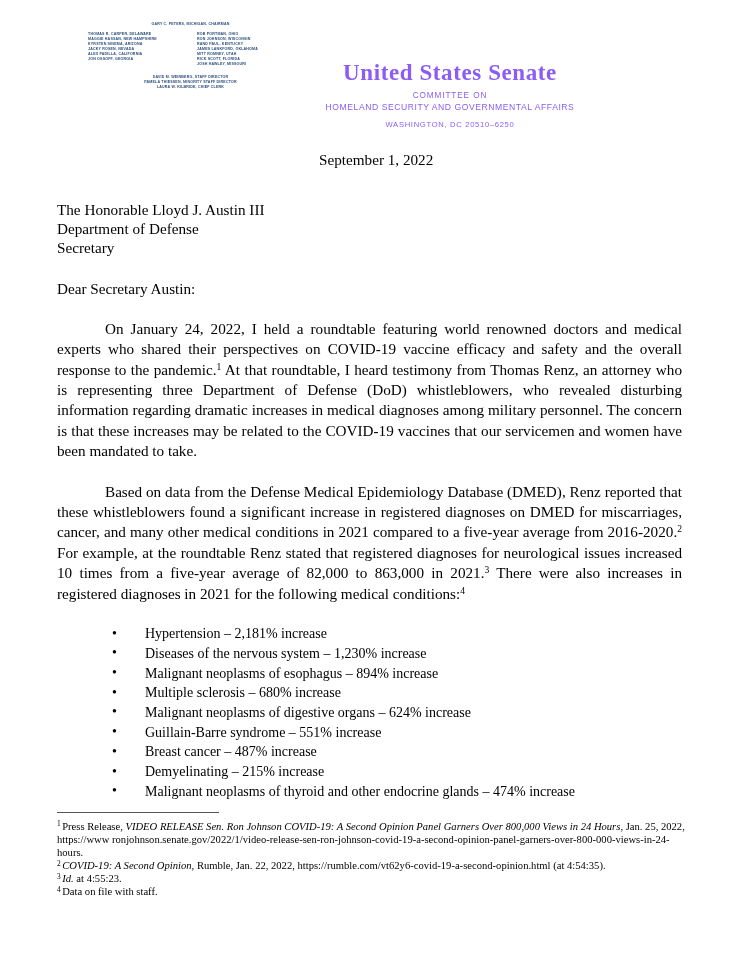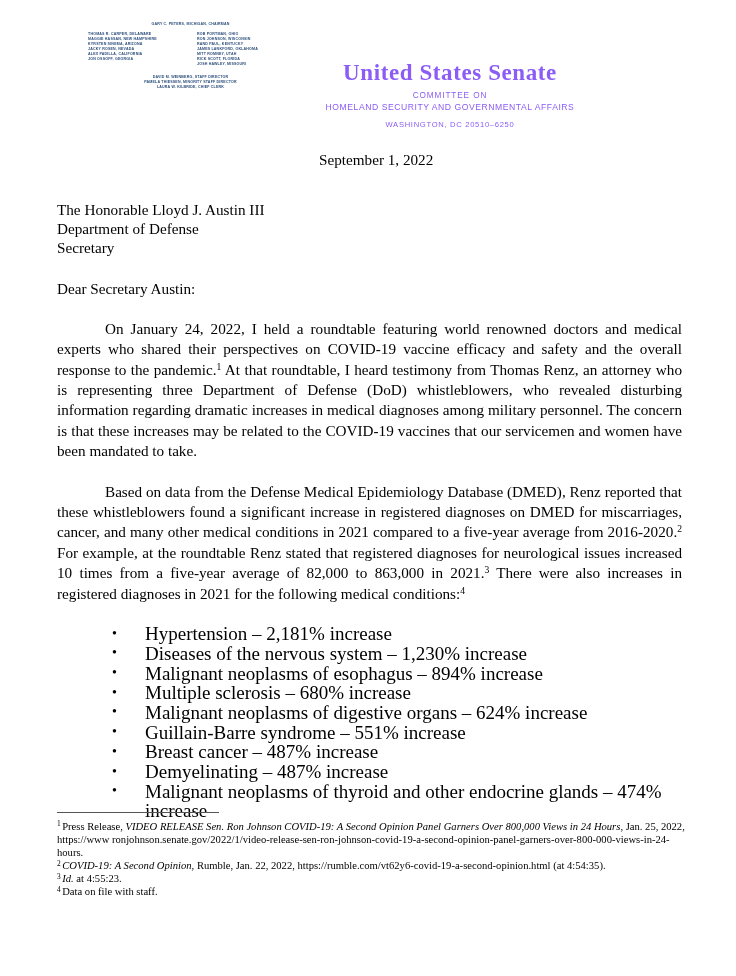--- a/index.html
+++ b/index.html
@@ -142,21 +142,21 @@
     vertical-align: 0.52em;
   }
 
   ul.conditions {
     list-style: none;
     margin: 2px 0 0 0;
     padding: 0;
   }
   ul.conditions li {
     position: relative;
-    font-size: 19px;
+    font-size: 14px;
     line-height: 19.7px;
     padding-left: 88px;
   }
   ul.conditions li::before {
     content: "\2022";
     position: absolute;
     left: 55px;
     font-size: 14px;
     top: -0.5px;
   }
@@ -248,21 +248,21 @@
     <p class="para"><span>Based on data from the Defense Medical Epidemiology Database (DMED), Renz reported that these whistleblowers found a significant increase in registered diagnoses on DMED for miscarriages, cancer, and many other medical conditions in 2021 compared to a five-year average from 2016-2020.</span><sup>2</sup><span>  For example, at the roundtable Renz stated that registered diagnoses for neurological issues increased 10 times from a five-year average of 82,000 to 863,000 in 2021.</span><sup>3</sup><span>  There were also increases in registered diagnoses in 2021 for the following medical conditions:</span><sup>4</sup></p>
 
     <ul class="conditions">
       <li>Hypertension –  2,181% increase</li>
       <li>Diseases of the nervous system – 1,230% increase</li>
       <li>Malignant neoplasms of esophagus – 894% increase</li>
       <li>Multiple sclerosis – 680% increase</li>
       <li>Malignant neoplasms of digestive organs – 624% increase</li>
       <li>Guillain-Barre syndrome – 551% increase</li>
       <li>Breast cancer – 487% increase</li>
-      <li>Demyelinating – 487% increase</li>
+      <li>Demyelinating – 215% increase</li>
       <li>Malignant neoplasms of thyroid and other endocrine glands – 474% increase</li>
     </ul>
   </div>
 
   <div class="footnotes">
     <div class="fn-rule"></div>
 
     <p><sup>1</sup><span>Press Release, </span><span class="it">VIDEO RELEASE Sen. Ron Johnson COVID-19: A Second Opinion Panel Garners Over 800,000 Views in 24 Hours</span><span>, Jan. 25, 2022, https://www ronjohnson.senate.gov/2022/1/video-release-sen-ron-johnson-covid-19-a-second-opinion-panel-garners-over-800-000-views-in-24-hours.</span></p>
 
     <p><sup>2</sup><span></span><span class="it">COVID-19: A Second Opinion</span><span>, Rumble, Jan. 22, 2022, https://rumble.com/vt62y6-covid-19-a-second-opinion.html (at 4:54:35).</span></p>

